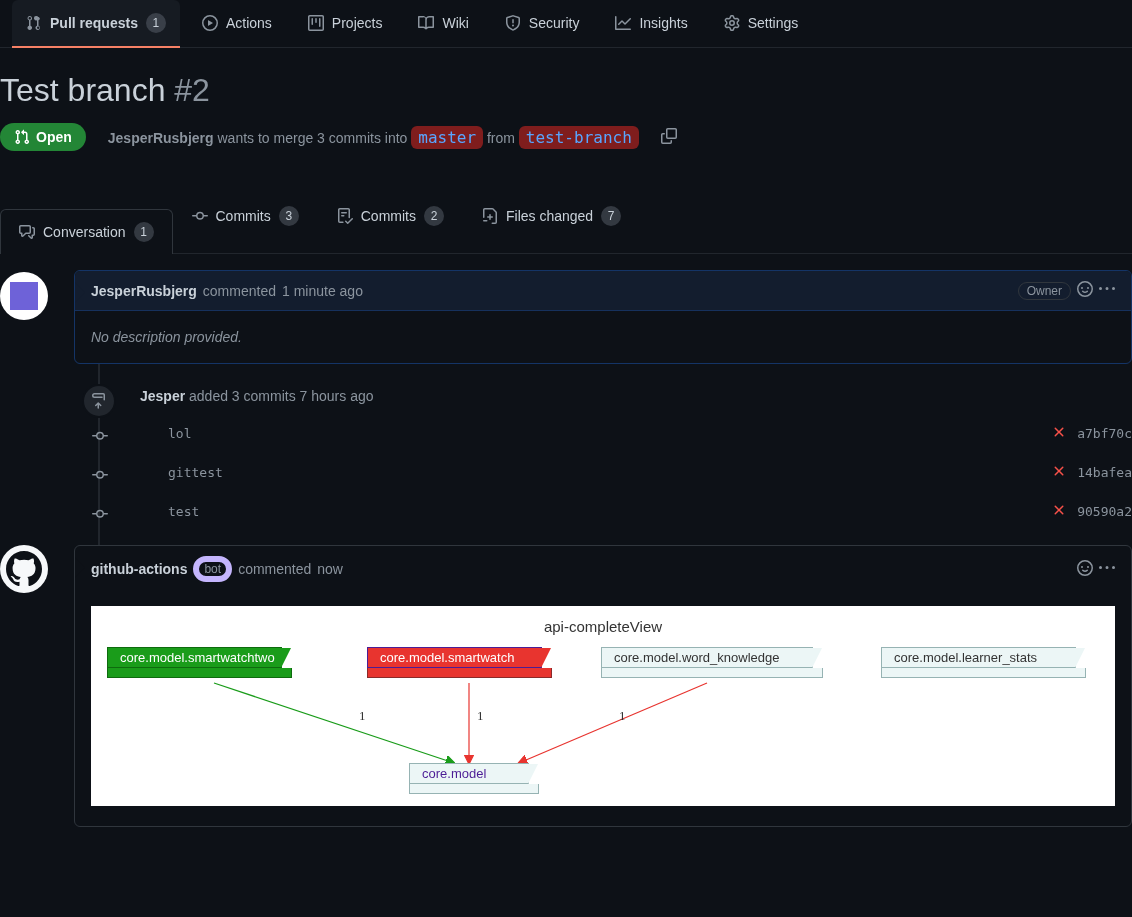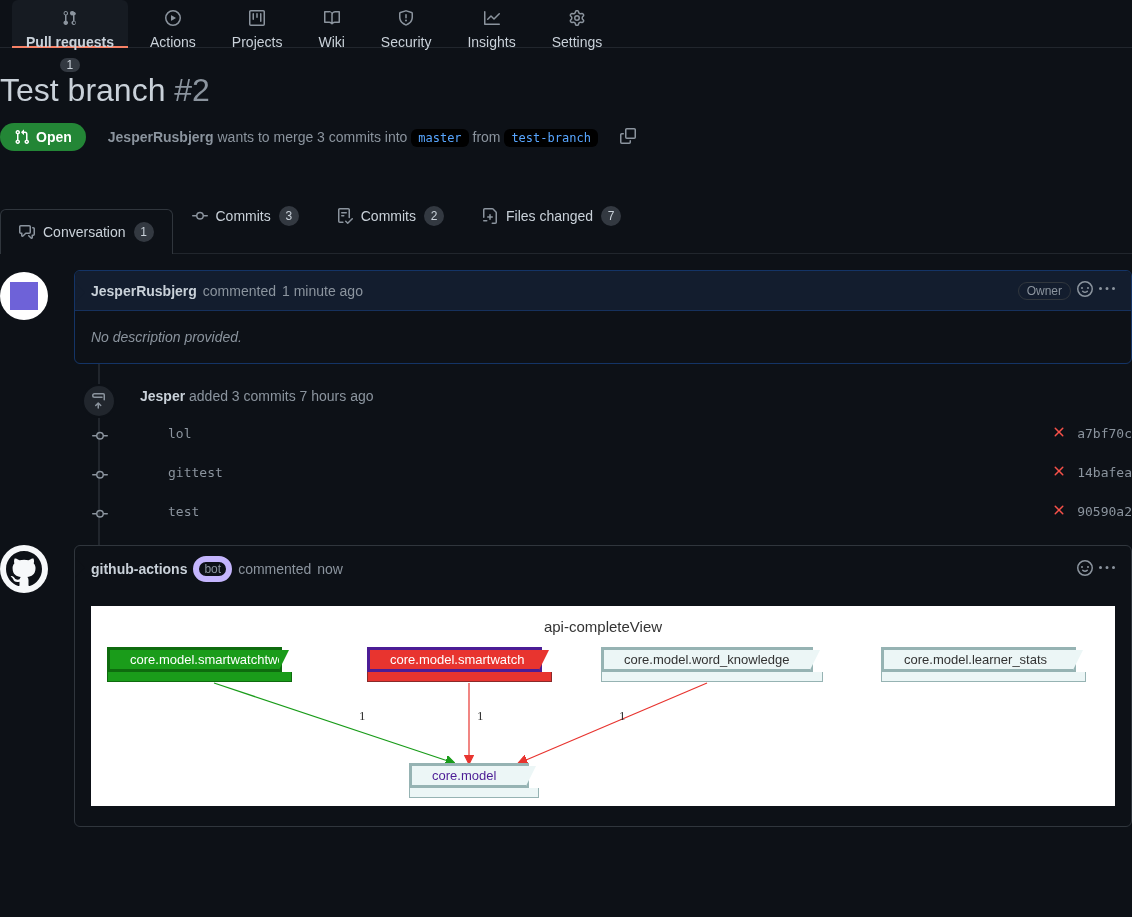--- a/index.html
+++ b/index.html
@@ -23,21 +23,20 @@
     display: inline-flex;
     align-items: center;
     gap: 8px;
     padding: 10px 14px;
     color: #c9d1d9;
     font-size: 14px;
     cursor: pointer;
     border-radius: 6px 6px 0 0;
     border-bottom: 2px solid transparent;
     height: 48px;
-    flex-direction: column;
   }
   .nav-item.active {
     background: #161b22;
     border-bottom: 2px solid #f78166;
     font-weight: 600;
   }
   .counter {
     background: rgba(110,118,129,0.4);
     color: #c9d1d9;
     border-radius: 10px;
@@ -71,26 +70,26 @@
     font-weight: 600;
     display:inline-flex;
     align-items:center;
     gap:6px;
     font-size:14px;
   }
   .state-badge svg { fill: #fff; }
   .meta-text { color:#8b949e; }
   .meta-text .author { color:#8b949e; font-weight:600; }
   .branch-label {
-    background:#000000;
+    background:#7f1d1d;
     color:#58a6ff;
     padding: 2px 7px;
     border-radius:6px;
     font-family: ui-monospace,SFMono-Regular,Menlo,monospace;
-    font-size:12px;
+    font-size:16px;
     margin-top:8px;
   }
   .copy-icon { color:#8b949e; cursor:pointer; }
 
   
   .pr-tabs {
     display:flex;
     border-bottom:1px solid #21262d;
     margin-top: 26px;
   }
@@ -202,21 +201,21 @@
   
   .diagram-body{ padding:14px 16px 20px; }
   .diagram { background:#fff; color:#000; padding: 12px 8px 8px; position:relative; height:200px;}
   .dg-title{ text-align:center; font-family:"Trebuchet MS",sans-serif; font-size:15px; color:#333;}
   .dg-canvas{position:relative; height:160px;}
   .dg-class{
     position:absolute;
     font-family:"Trebuchet MS",Verdana,sans-serif;
     font-size:13px;
   }
-  .dg-tab{display:block;border:3px solid #4c1d95;background:#e8342f;color:#fff;padding:2px 20px;border-radius:0;position:relative;}
+  .dg-tab{display:block;border:1px solid #4c1d95;background:#e8342f;color:#fff;padding:2px 12px;border-radius:0;position:relative;}
   .dg-tab::after{content:"";position:absolute;right:-10px;top:0;border-top:0 solid transparent;border-bottom:20px solid transparent;border-left:10px solid #e8342f;}
   .dg-underbar{height:10px;border:1px solid #8a2a2a;border-top:none;background:#e8342f;margin-right:-10px;}
   .dg-class.green .dg-tab{background:#1a9c1a;border-color:#0e6b0e;}
   .dg-class.green .dg-tab::after{border-left-color:#1a9c1a;}
   .dg-class.green .dg-underbar{background:#1a9c1a;border-color:#0e6b0e;}
   .dg-class.plain .dg-tab{background:#ecf6f6;border-color:#96b3b3;color:#333;}
   .dg-class.plain .dg-tab::after{border-left-color:#ecf6f6;}
   .dg-class.plain .dg-underbar{background:#ecf6f6;border-color:#96b3b3;}
   .dg-class.target{left:310px;top:128px;width:120px;}
   .dg-class.target .dg-tab{background:#ecf6f6;border-color:#96b3b3;color:#4c1d95;}

